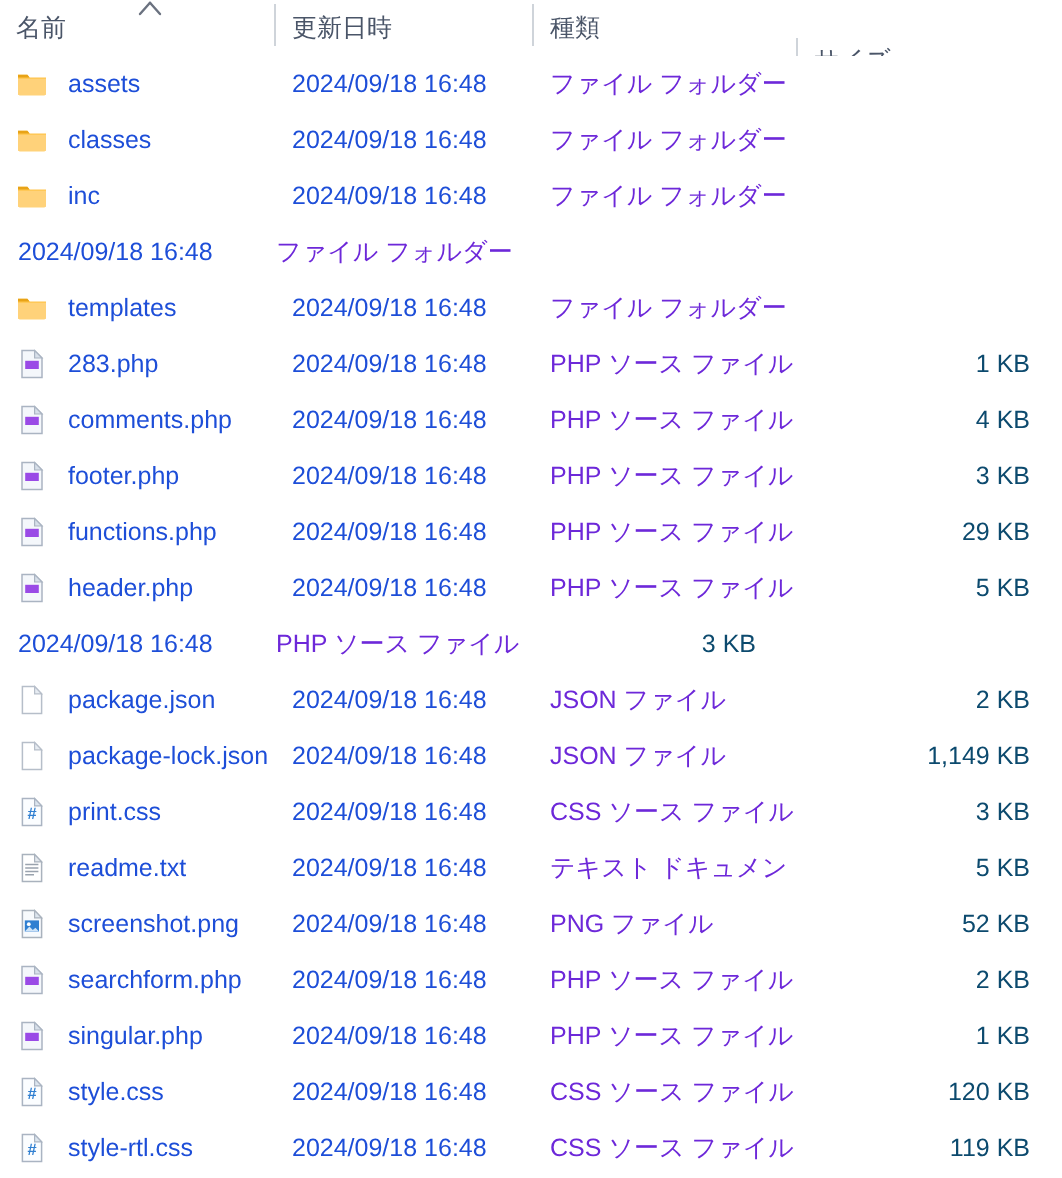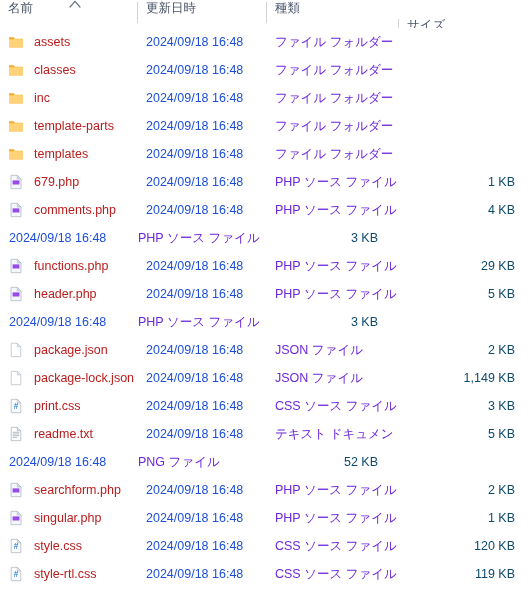--- a/index.html
+++ b/index.html
@@ -29,20 +29,21 @@
     height: 28px;
     background: #ffffff;
     display: flex;
     align-items: center;
   }
   .col-header .col {
     position: relative;
     height: 28px;
     box-sizing: border-box;
     display: flex;
+    align-items: center;
     color: #4a5568;
     font-size: 12.5px;
     padding-left: 9px;
     user-select: none;
   }
   .col-header .col.c-name   { width: 137px; padding-left: 8px; }
   .col-header .col.c-date   { width: 129px; }
   .col-header .col.c-type   { width: 132px; }
   .col-header .col.c-size   { width: 133px; margin-top: 33px; }
 
@@ -86,21 +87,21 @@
     height: 28px;
     display: flex;
     align-items: center;
     font-size: 12.5px;
     overflow: hidden;
     white-space: nowrap;
   }
   .cell.c-name {
     width: 137px;
     padding-left: 8px;
-    color: #b91c1c;
+    color: #1d4ed8;
   }
   .cell.c-date {
     width: 129px;
     padding-left: 9px;
     color: #1d4ed8;
   }
   .cell.c-type {
     width: 132px;
     padding-left: 9px;
     color: #6d28d9;
@@ -198,59 +199,49 @@
               <path d="M1 5.4h14v7.4a.8.8 0 0 1-.8.8H1.8a.8.8 0 0 1-.8-.8z" fill="#ffd27a"></path>
             </svg>
           </span>
           <span class="name-text">inc</span>
         </div>
         <div class="cell c-date">2024/09/18 16:48</div>
         <div class="cell c-type">ファイル フォルダー</div>
         <div class="cell c-size"></div>
       </div>
       <div class="row">
+        <div class="cell c-date">2024/09/18 16:48</div>
+        <div class="cell c-type">ファイル フォルダー</div>
+        <div class="cell c-size"></div>
+      </div>
+      <div class="row">
         <div class="cell c-name">
           <span class="icon">
             <svg width="16" height="16" viewBox="0 0 16 16" aria-hidden="true">
               <path d="M1 3.4h4.7l1.1 1.3H15v8.1a.8.8 0 0 1-.8.8H1.8a.8.8 0 0 1-.8-.8z" fill="#ffc44d"></path>
               <path d="M1 3.4h4.7l1.1 1.3H1z" fill="#e8a317"></path>
               <path d="M1 5.4h14v7.4a.8.8 0 0 1-.8.8H1.8a.8.8 0 0 1-.8-.8z" fill="#ffd27a"></path>
             </svg>
           </span>
-          <span class="name-text">template-parts</span>
+          <span class="name-text">templates</span>
         </div>
         <div class="cell c-date">2024/09/18 16:48</div>
         <div class="cell c-type">ファイル フォルダー</div>
         <div class="cell c-size"></div>
       </div>
       <div class="row">
         <div class="cell c-name">
           <span class="icon">
             <svg width="16" height="16" viewBox="0 0 16 16" aria-hidden="true">
-              <path d="M1 3.4h4.7l1.1 1.3H15v8.1a.8.8 0 0 1-.8.8H1.8a.8.8 0 0 1-.8-.8z" fill="#ffc44d"></path>
-              <path d="M1 3.4h4.7l1.1 1.3H1z" fill="#e8a317"></path>
-              <path d="M1 5.4h14v7.4a.8.8 0 0 1-.8.8H1.8a.8.8 0 0 1-.8-.8z" fill="#ffd27a"></path>
-            </svg>
-          </span>
-          <span class="name-text">templates</span>
-        </div>
-        <div class="cell c-date">2024/09/18 16:48</div>
-        <div class="cell c-type">ファイル フォルダー</div>
-        <div class="cell c-size"></div>
-      </div>
-      <div class="row">
-        <div class="cell c-name">
-          <span class="icon">
-            <svg width="16" height="16" viewBox="0 0 16 16" aria-hidden="true">
-              <path d="M3 1.3h6.3L13 5v9.7H3z" fill="#f4f7fb" stroke="#aab4c2" stroke-width=".75"></path>
-              <path d="M9.3 1.3 13 5H9.3z" fill="#d8e0ea" stroke="#aab4c2" stroke-width=".6"></path>
-              <rect x="4.6" y="6.4" width="6.8" height="4.1" fill="#8a2be2" opacity=".85"></rect>
-            </svg>
-          </span>
-          <span class="name-text">679.php</span>
+              <path d="M3 1.3h6.3L13 5v9.7H3z" fill="#f4f7fb" stroke="#aab4c2" stroke-width=".75"></path>
+              <path d="M9.3 1.3 13 5H9.3z" fill="#d8e0ea" stroke="#aab4c2" stroke-width=".6"></path>
+              <rect x="4.6" y="6.4" width="6.8" height="4.1" fill="#8a2be2" opacity=".85"></rect>
+            </svg>
+          </span>
+          <span class="name-text">283.php</span>
         </div>
         <div class="cell c-date">2024/09/18 16:48</div>
         <div class="cell c-type">PHP ソース ファイル</div>
         <div class="cell c-size">1 KB</div>
       </div>
       <div class="row">
         <div class="cell c-name">
           <span class="icon">
             <svg width="16" height="16" viewBox="0 0 16 16" aria-hidden="true">
               <path d="M3 1.3h6.3L13 5v9.7H3z" fill="#f4f7fb" stroke="#aab4c2" stroke-width=".75"></path>
@@ -258,20 +249,30 @@
               <rect x="4.6" y="6.4" width="6.8" height="4.1" fill="#8a2be2" opacity=".85"></rect>
             </svg>
           </span>
           <span class="name-text">comments.php</span>
         </div>
         <div class="cell c-date">2024/09/18 16:48</div>
         <div class="cell c-type">PHP ソース ファイル</div>
         <div class="cell c-size">4 KB</div>
       </div>
       <div class="row">
+        <div class="cell c-name">
+          <span class="icon">
+            <svg width="16" height="16" viewBox="0 0 16 16" aria-hidden="true">
+              <path d="M3 1.3h6.3L13 5v9.7H3z" fill="#f4f7fb" stroke="#aab4c2" stroke-width=".75"></path>
+              <path d="M9.3 1.3 13 5H9.3z" fill="#d8e0ea" stroke="#aab4c2" stroke-width=".6"></path>
+              <rect x="4.6" y="6.4" width="6.8" height="4.1" fill="#8a2be2" opacity=".85"></rect>
+            </svg>
+          </span>
+          <span class="name-text">footer.php</span>
+        </div>
         <div class="cell c-date">2024/09/18 16:48</div>
         <div class="cell c-type">PHP ソース ファイル</div>
         <div class="cell c-size">3 KB</div>
       </div>
       <div class="row">
         <div class="cell c-name">
           <span class="icon">
             <svg width="16" height="16" viewBox="0 0 16 16" aria-hidden="true">
               <path d="M3 1.3h6.3L13 5v9.7H3z" fill="#f4f7fb" stroke="#aab4c2" stroke-width=".75"></path>
               <path d="M9.3 1.3 13 5H9.3z" fill="#d8e0ea" stroke="#aab4c2" stroke-width=".6"></path>
@@ -358,20 +359,32 @@
               </g>
             </svg>
           </span>
           <span class="name-text">readme.txt</span>
         </div>
         <div class="cell c-date">2024/09/18 16:48</div>
         <div class="cell c-type">テキスト ドキュメント</div>
         <div class="cell c-size">5 KB</div>
       </div>
       <div class="row">
+        <div class="cell c-name">
+          <span class="icon">
+            <svg width="16" height="16" viewBox="0 0 16 16" aria-hidden="true">
+              <path d="M3.2 1.3h6.1L12.8 4.9v9.8H3.2z" fill="#f7fafd" stroke="#a9b2bd" stroke-width=".75"></path>
+              <path d="M9.3 1.3 12.8 4.9H9.3z" fill="#dce5ee" stroke="#a9b2bd" stroke-width=".6"></path>
+              <rect x="4.4" y="6.2" width="7.1" height="5.6" fill="#2f7fd1"></rect>
+              <circle cx="6.4" cy="8.1" r="0.95" fill="#ffffff"></circle>
+              <path d="M4.4 11.8l2.3-2.6 1.7 1.8 1.3-1.1 1.8 1.9z" fill="#cfe4f7"></path>
+            </svg>
+          </span>
+          <span class="name-text">screenshot.png</span>
+        </div>
         <div class="cell c-date">2024/09/18 16:48</div>
         <div class="cell c-type">PNG ファイル</div>
         <div class="cell c-size">52 KB</div>
       </div>
       <div class="row">
         <div class="cell c-name">
           <span class="icon">
             <svg width="16" height="16" viewBox="0 0 16 16" aria-hidden="true">
               <path d="M3 1.3h6.3L13 5v9.7H3z" fill="#f4f7fb" stroke="#aab4c2" stroke-width=".75"></path>
               <path d="M9.3 1.3 13 5H9.3z" fill="#d8e0ea" stroke="#aab4c2" stroke-width=".6"></path>

